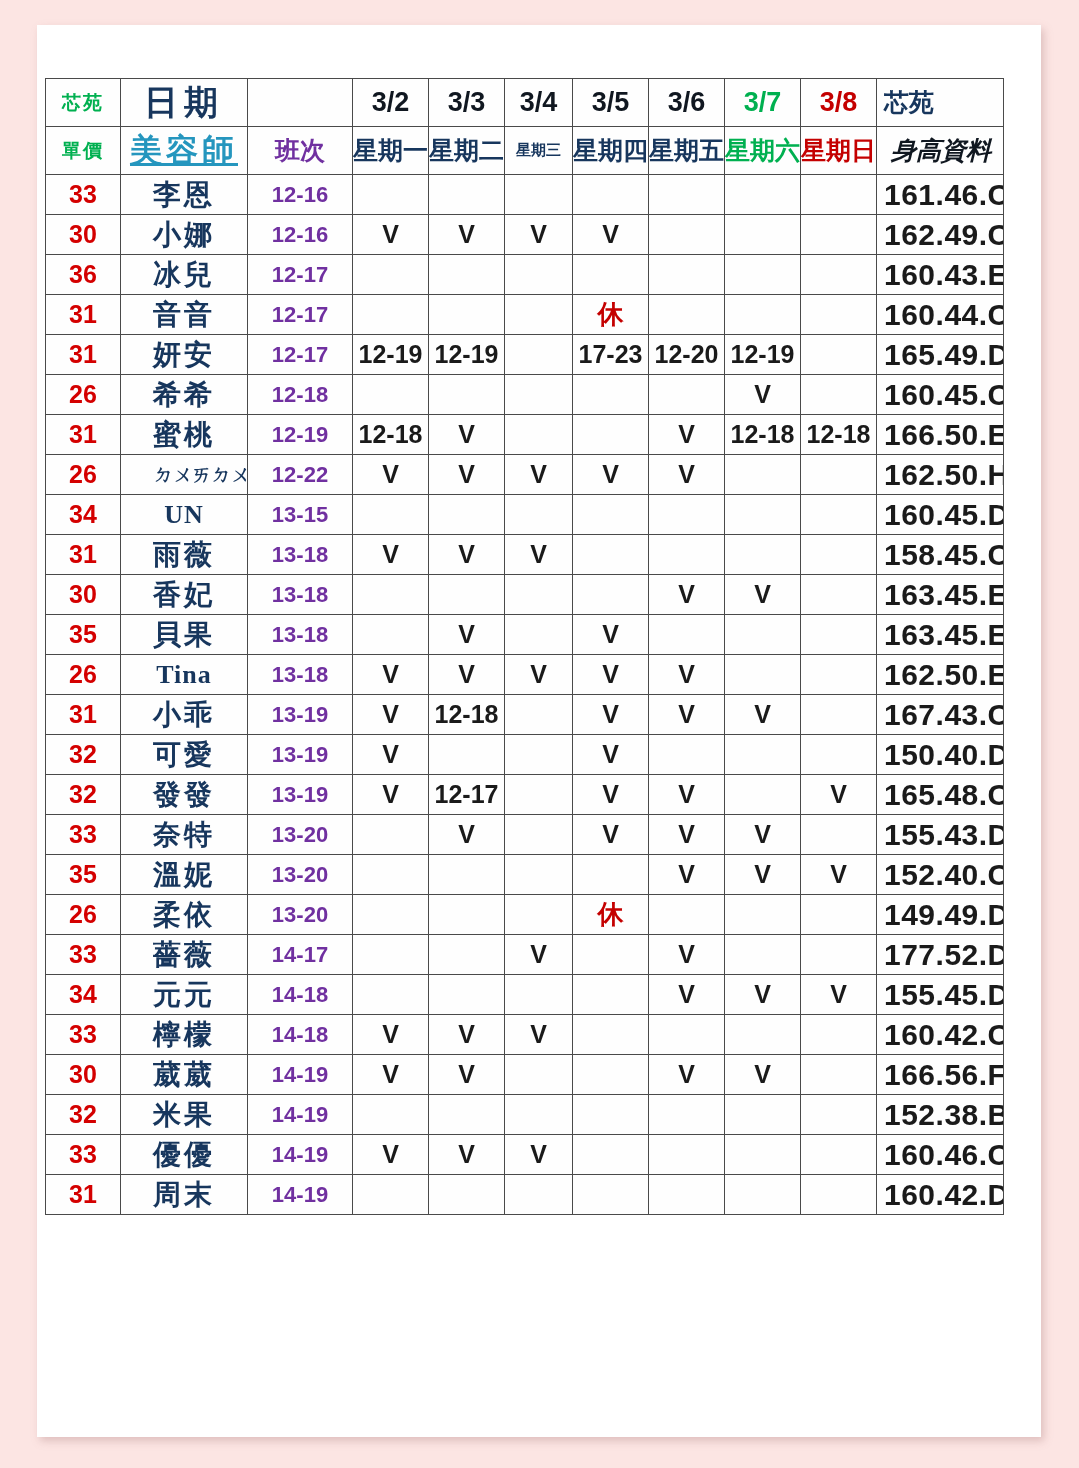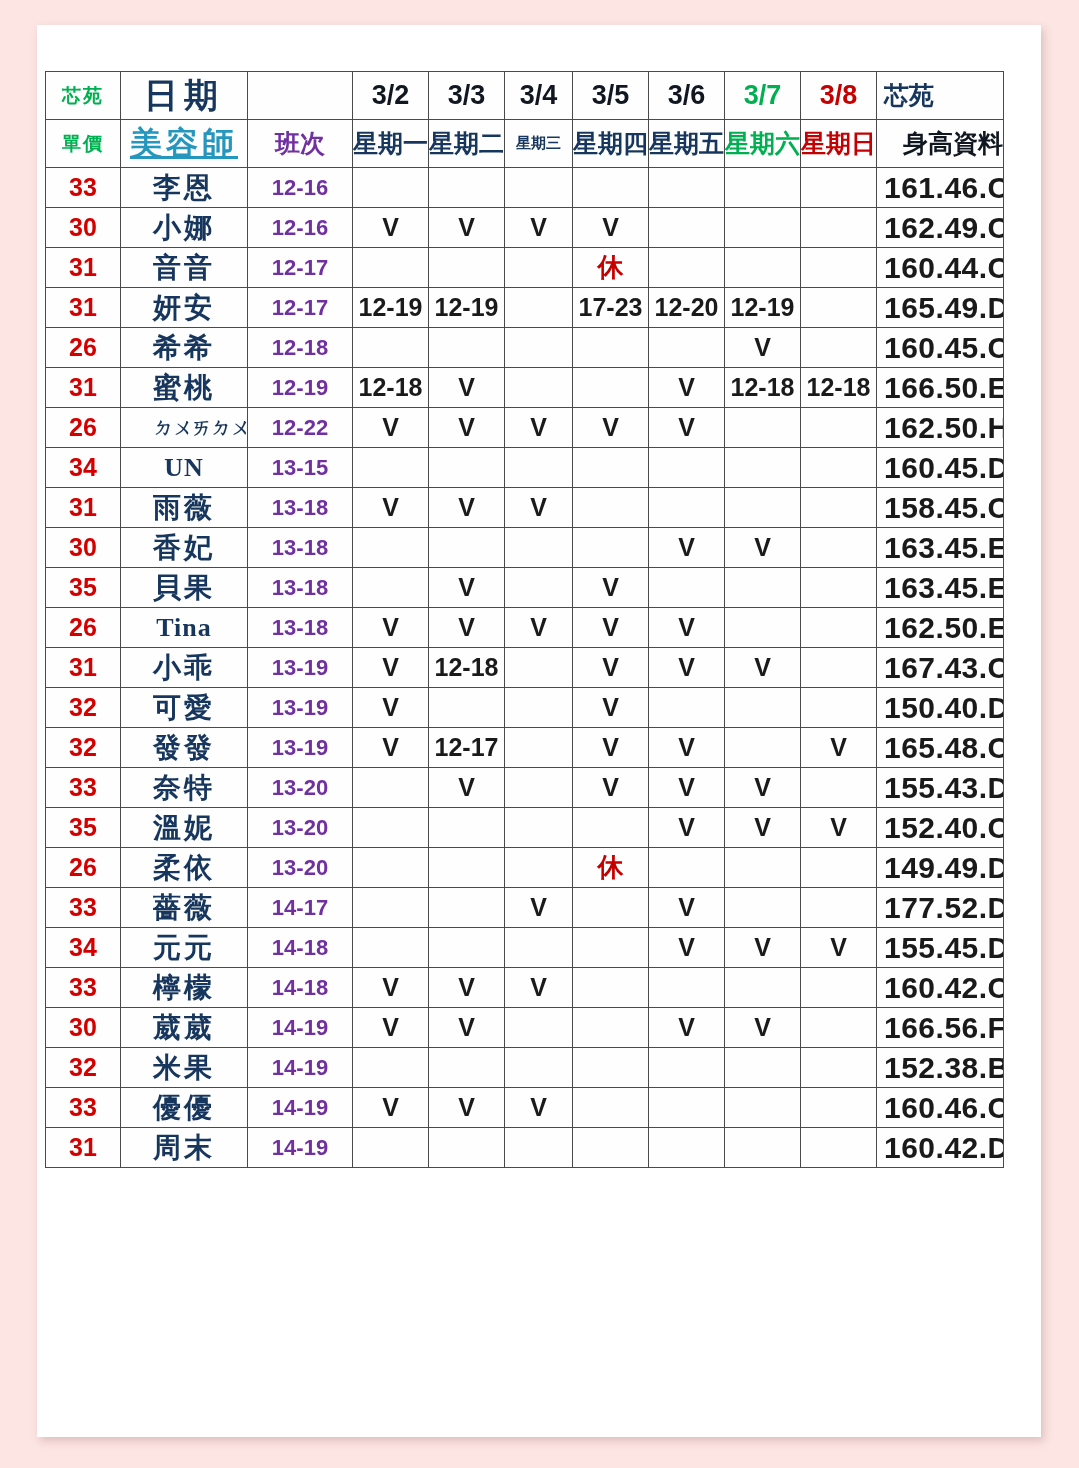--- a/index.html
+++ b/index.html
@@ -10,21 +10,21 @@
     font-family:"Liberation Sans","DejaVu Sans",sans-serif;
     overflow:hidden;
   }
   .card{
     position:absolute;left:37px;top:25px;
     width:1004px;height:1412px;
     background:#ffffff;
     box-shadow:3px 4px 8px rgba(170,120,120,0.35);
   }
   table{
-    position:absolute;left:8px;top:46px;
+    position:absolute;left:8px;top:53px;
     border-collapse:collapse;
     table-layout:fixed;
     width:958px;
   }
   th,td{
     border:1.8px solid #4a4a4a;
     text-align:center;
     vertical-align:middle;
     padding:0;
     overflow:hidden;
@@ -93,21 +93,21 @@
         <th class="c-green s-xs">單價</th>
         <th class="c-teal s-name-hd">美容師</th>
         <th class="c-purple s-sm">班次</th>
         <th class="c-navy s-sm">星期一</th>
         <th class="c-navy s-sm">星期二</th>
         <th class="c-navy s-sm" style="font-size:15px">星期三</th>
         <th class="c-navy s-sm">星期四</th>
         <th class="c-navy s-sm">星期五</th>
         <th class="c-green s-sm">星期六</th>
         <th class="c-red s-sm">星期日</th>
-        <th class="c-dark s-sm" style="text-align:right;padding-left:7px;">身高資料</th>
+        <th class="c-dark s-sm" style="text-align:left;padding-left:14px;font-style:italic;">身高資料</th>
       </tr>
     </thead>
     <tbody>
         <tr>
           <td class="price">33</td>
           <td class="name">李恩</td>
           <td class="shift">12-16</td>
           <td class="day"></td>
           <td class="day"></td>
           <td class="day"></td>
@@ -122,20 +122,33 @@
           <td class="name">小娜</td>
           <td class="shift">12-16</td>
           <td class="day">V</td>
           <td class="day">V</td>
           <td class="day">V</td>
           <td class="day">V</td>
           <td class="day"></td>
           <td class="day"></td>
           <td class="day"></td>
           <td class="hdata">162.49.C</td>
+        </tr>
+        <tr>
+          <td class="price">36</td>
+          <td class="name">冰兒</td>
+          <td class="shift">12-17</td>
+          <td class="day"></td>
+          <td class="day"></td>
+          <td class="day"></td>
+          <td class="day"></td>
+          <td class="day"></td>
+          <td class="day"></td>
+          <td class="day"></td>
+          <td class="hdata">160.43.E</td>
         </tr>
         <tr>
           <td class="price">31</td>
           <td class="name">音音</td>
           <td class="shift">12-17</td>
           <td class="day"></td>
           <td class="day"></td>
           <td class="day"></td>
           <td class="day rest">休</td>
           <td class="day"></td>

